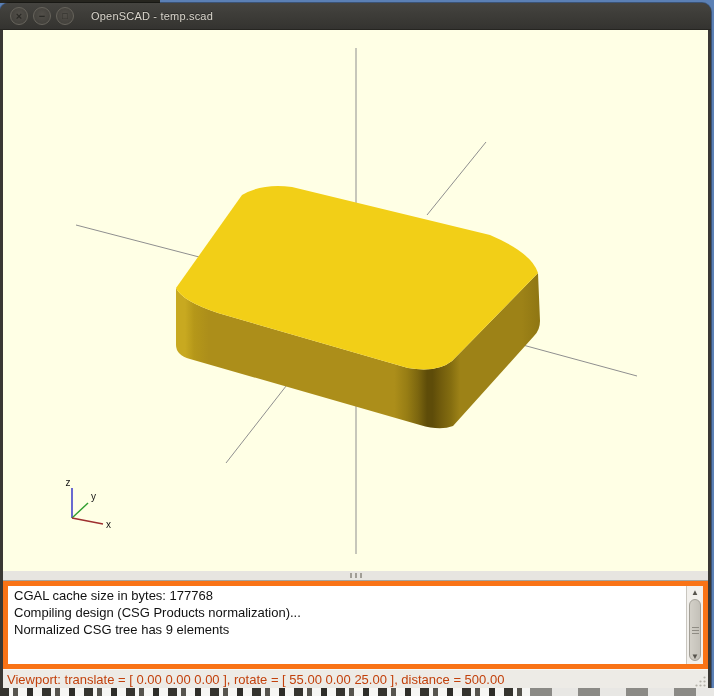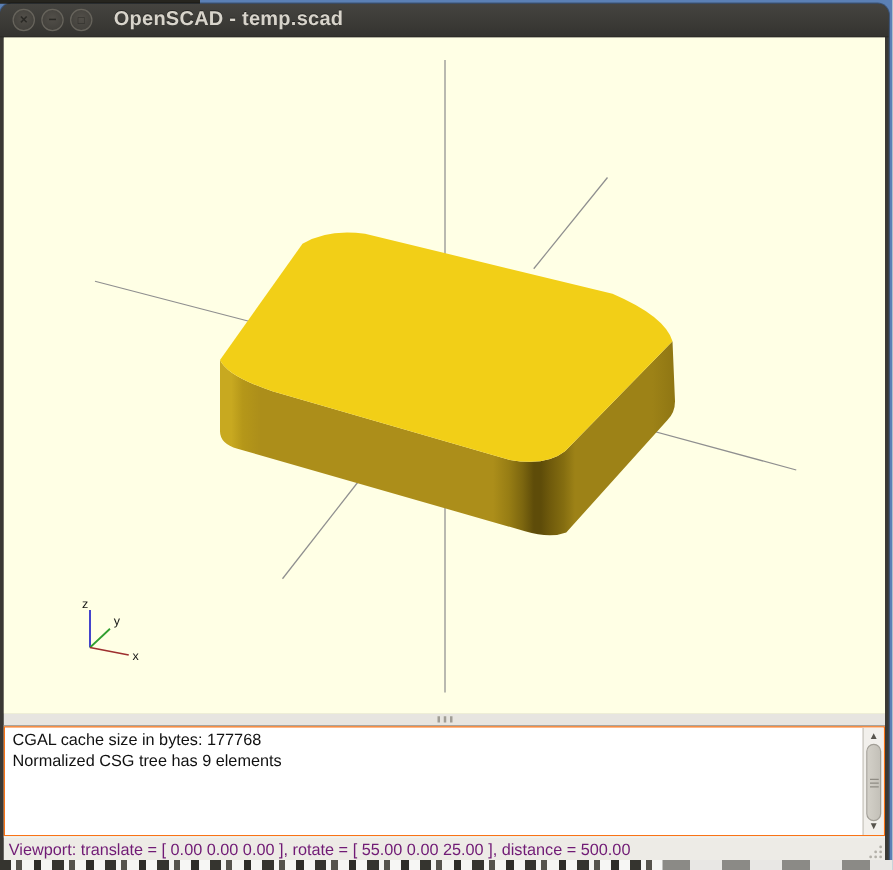--- a/index.html
+++ b/index.html
@@ -26,41 +26,41 @@
   .wbtn {
     width:18px; height:18px; border-radius:50%;
     background:radial-gradient(circle at 50% 40%, #524f49 0%, #44423d 70%);
     border:1px solid #67645c; box-sizing:border-box;
     display:flex; align-items:center; justify-content:center;
     color:#2b2a26; font-size:11px; line-height:1; font-weight:bold;
     cursor:pointer; user-select:none;
   }
   .wbtn.max { font-size:9px; }
   .window-title {
-    margin-left:12px; color:#d8d4cb; font-size:16px; font-weight:bold;
+    margin-left:12px; color:#d8d4cb; font-size:11px; font-weight:normal;
     letter-spacing:.2px; text-shadow:0 -1px 0 rgba(0,0,0,.4);
   }
   .client { margin:0 3px; }
 
   
   .viewport3d { position:relative; width:705px; height:541px; background:#FFFFE5; }
   .viewport3d svg { display:block; }
 
   
   .splitter {
     height:9px; background:#e7e5e0; border-bottom:1px solid #a7a49d;
     display:flex; align-items:center; justify-content:center; cursor:row-resize;
   }
   .splitter-handle { display:flex; gap:3px; }
   .splitter-handle i { width:2px; height:5px; background:#a19e96; display:block; }
 
   
   .console {
     position:relative; height:88px; box-sizing:border-box;
-    background:#ffffff; border:1px solid #f97316; overflow:hidden;
+    background:#ffffff; border:5px solid #f97316; overflow:hidden;
   }
   .console-lines { padding:1px 0 0 6px; font-size:13px; line-height:17px; color:#111; white-space:nowrap; }
   .cscroll {
     position:absolute; right:0; top:0; bottom:0; width:17px;
     background:#f2f0ec; border-left:1px solid #c9c6bf; box-sizing:border-box;
   }
   .cscroll .arrow {
     position:absolute; left:0; width:100%; height:12px; text-align:center;
     font-size:8px; line-height:12px; color:#57544d; cursor:pointer;
   }
@@ -71,21 +71,21 @@
     background:linear-gradient(90deg,#d3d0c8,#c4c1b9);
     border:1px solid #a29f97; border-radius:7px;
     display:flex; flex-direction:column; align-items:center; justify-content:center; gap:2px;
     cursor:pointer;
   }
   .cscroll .thumb i { width:7px; height:1px; background:#8f8c84; display:block; }
 
   
   .statusbar {
     position:relative; height:20px; background:#edebe6; box-sizing:border-box;
-    border-top:1px solid #f8f7f4; font-size:13px; color:#701a75;
+    border-top:1px solid #f8f7f4; font-size:13px; color:#c2410c;
     padding:2px 0 0 4px; white-space:nowrap;
   }
   .resize-grip { position:absolute; right:1px; bottom:1px; cursor:nwse-resize; }
 
   
   .behind-strip { position:absolute; left:0; top:688px; width:714px; height:8px; background:#f6f6f4; }
   .behind-strip .frag-a {
     position:absolute; left:0; top:0; width:530px; height:8px;
     background:repeating-linear-gradient(90deg,#35342f 0 9px,#f6f6f4 9px 13px,#56544e 13px 18px,#f6f6f4 18px 27px,#2e2d29 27px 33px,#f6f6f4 33px 42px);
   }
@@ -182,20 +182,21 @@
       <div class="splitter-handle">
           <i></i>
           <i></i>
           <i></i>
         </div>
     </div>
 
     <div class="console">
       <div class="console-lines">
         <div>CGAL cache size in bytes: 177768</div>
+        <div>Compiling design (CSG Products normalization)...</div>
         <div>Normalized CSG tree has 9 elements</div>
       </div>
       <div class="cscroll">
         <div class="arrow up">▲</div>
         <div class="thumb">
             <i></i>
             <i></i>
             <i></i>
           </div>
         <div class="arrow down">▼</div>

